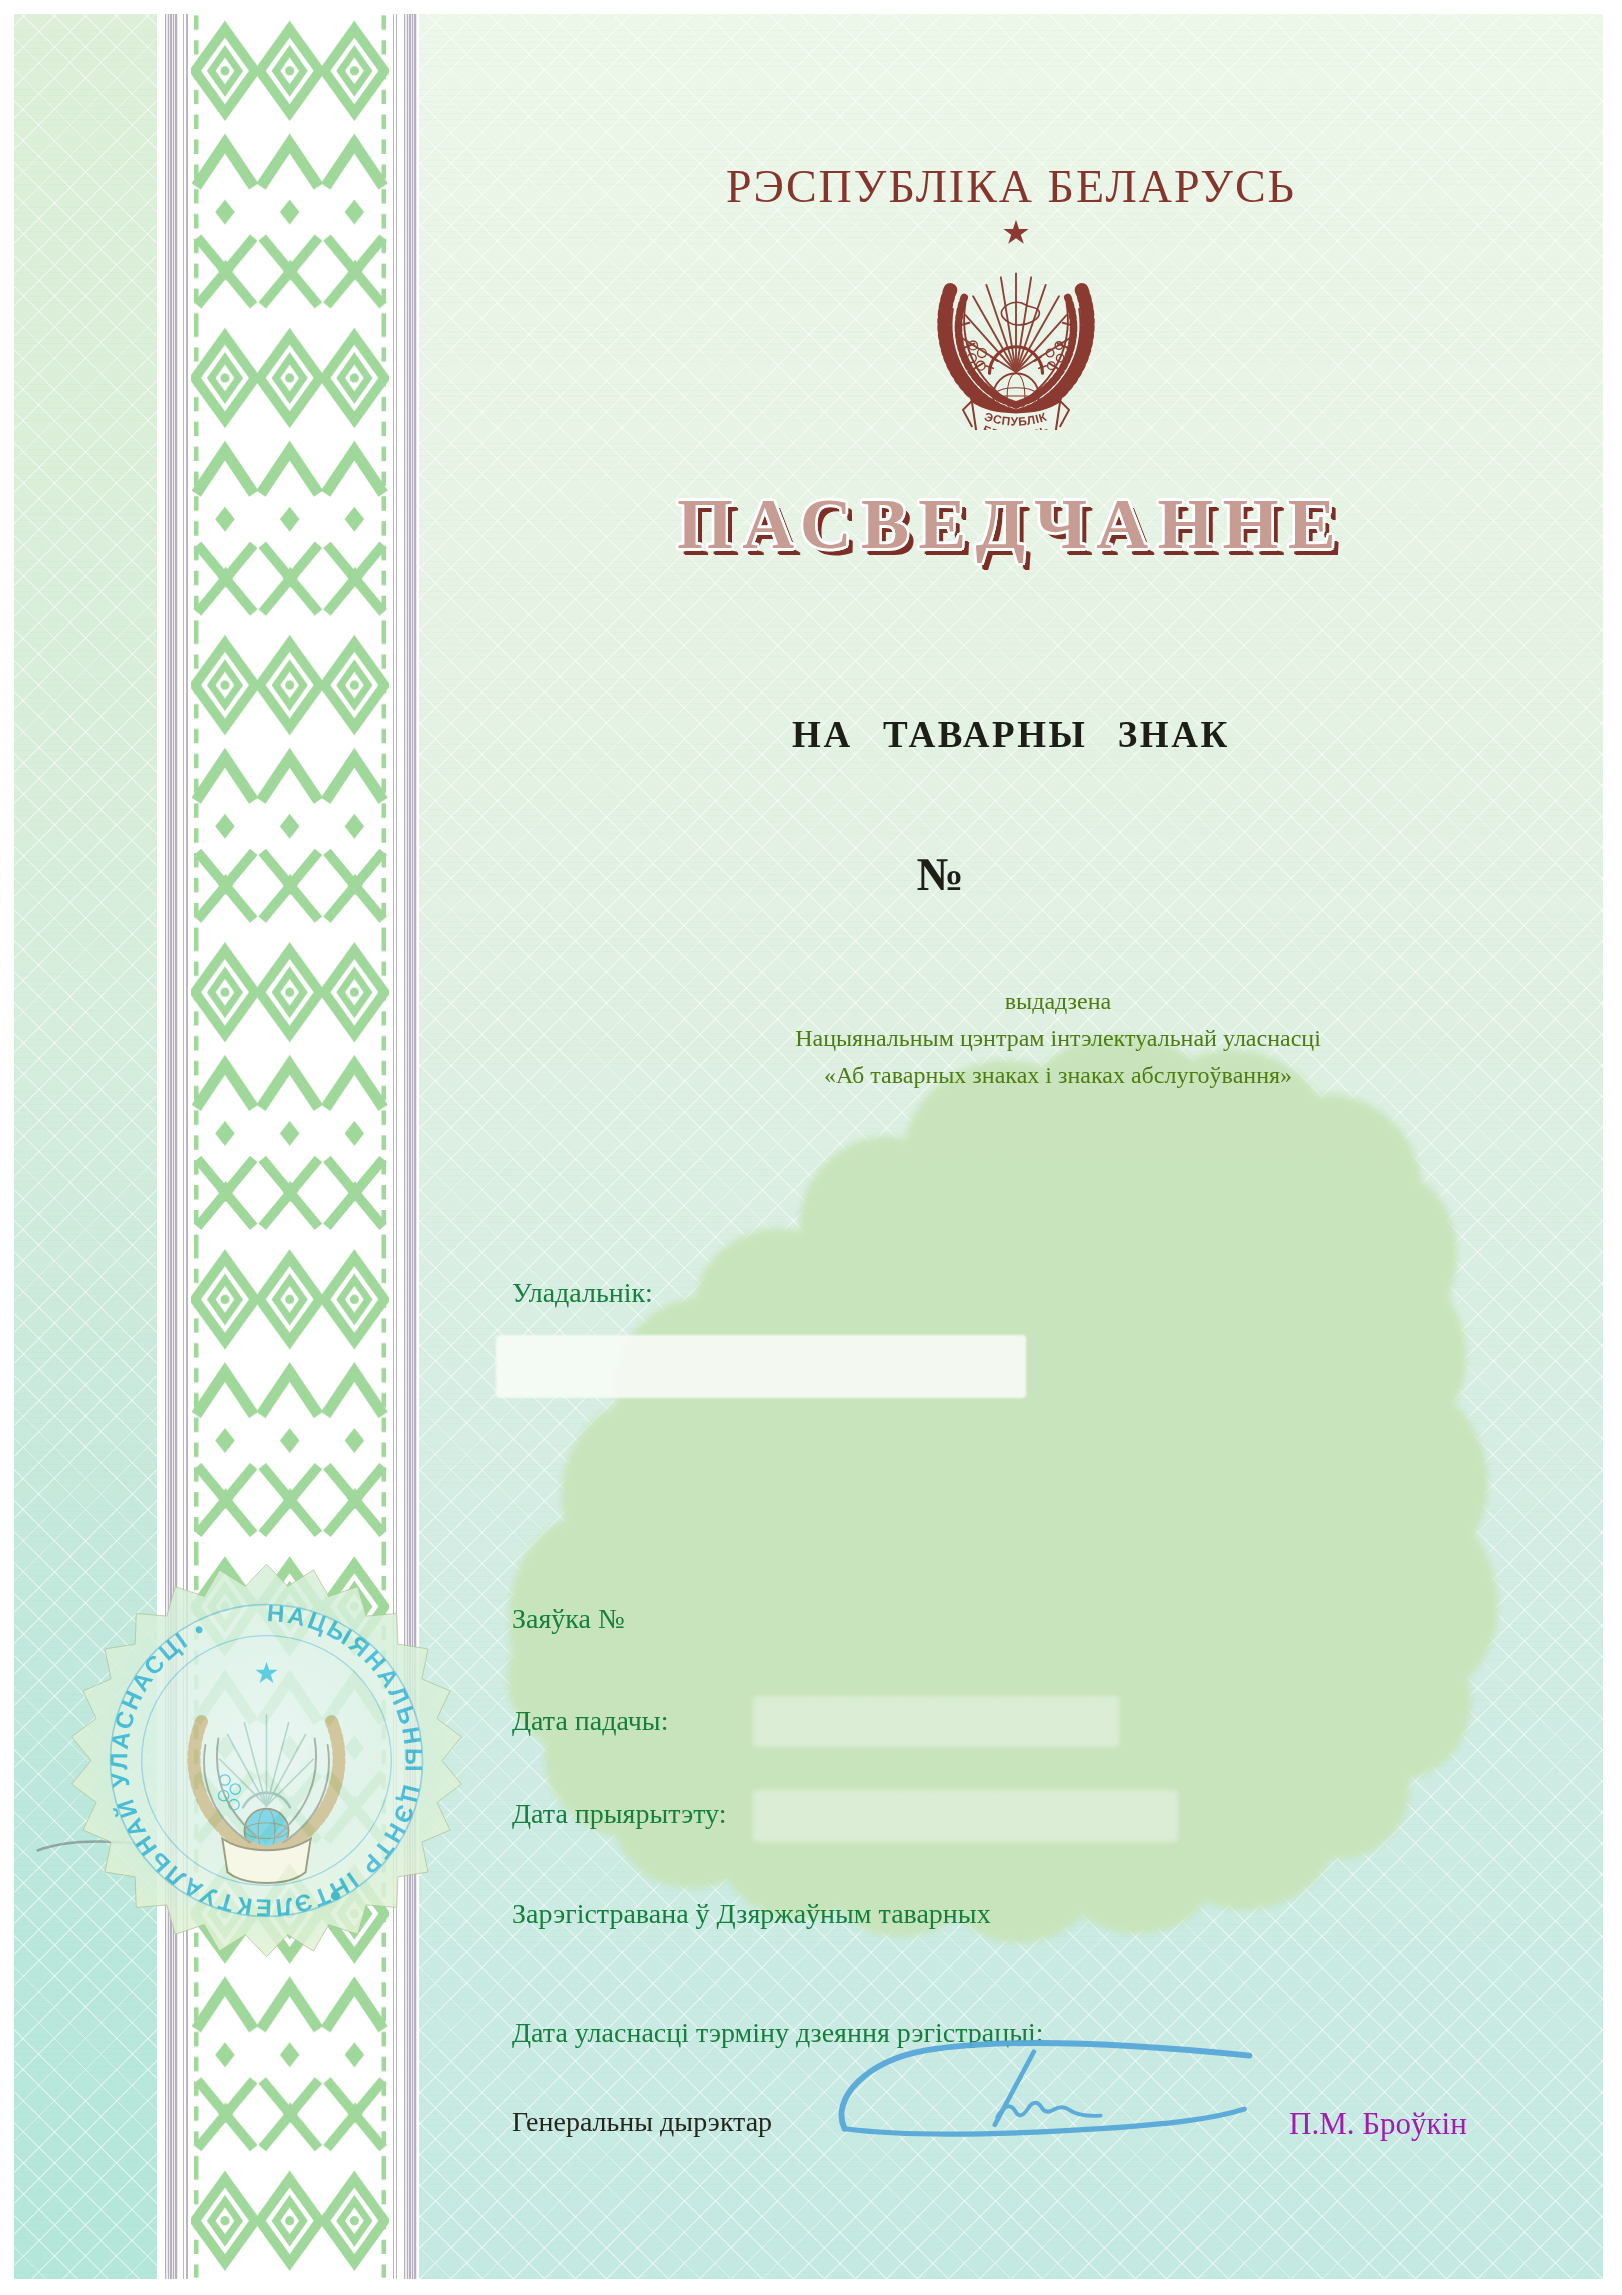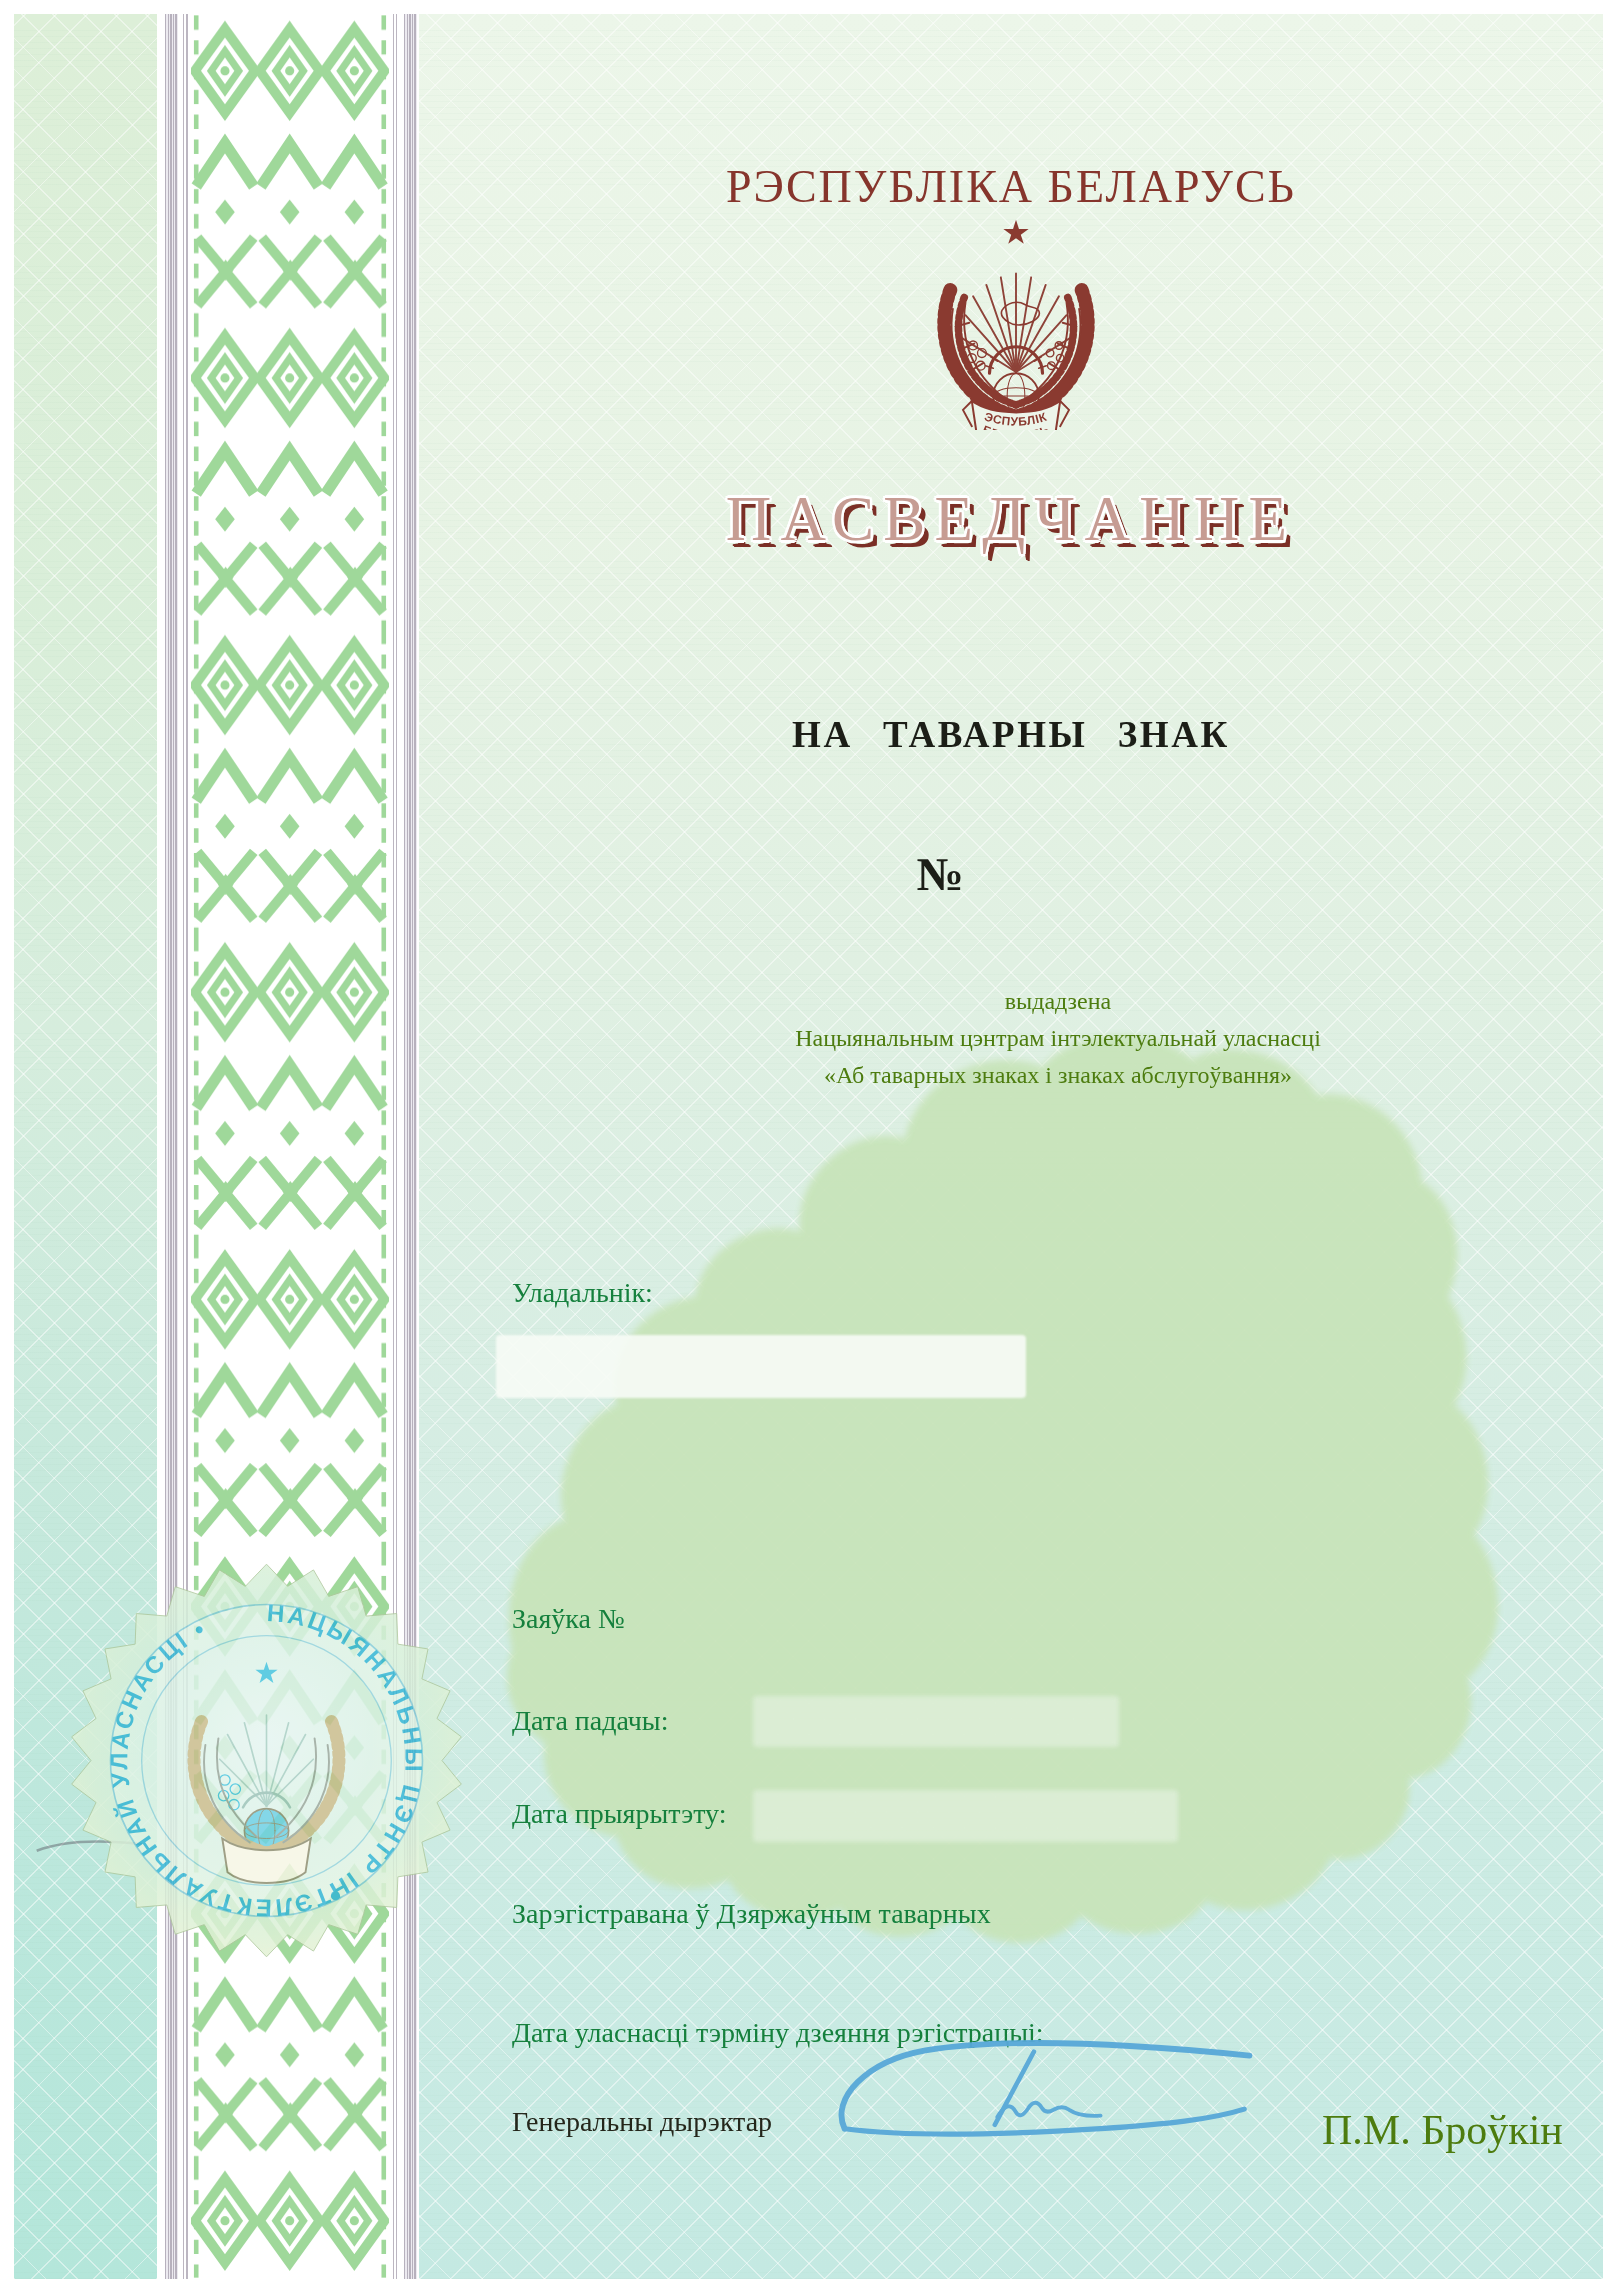--- a/index.html
+++ b/index.html
@@ -42,40 +42,40 @@
   .scribble{left:31px;top:1826px;width:118px;height:39px;}
   
   .patch{background:rgba(246,251,245,.92);border-radius:3.9px;filter:blur(1.3px);}
   .patch.light{background:rgba(242,249,242,.45);filter:blur(2px);}
   
   .center-col{left:419px;width:1184px;text-align:center;}
   .country-header{
     top:139px;font-size:46px;letter-spacing:2px;color:#86352c;font-weight:normal;margin-top:21px;
   }
   .big-title{
-    top:483px;font-size:63px;font-weight:normal;letter-spacing:9.2px;
+    top:483px;font-size:72px;font-weight:bold;letter-spacing:9.2px;
     color:#c69c93;white-space:nowrap;
     text-shadow:
       -2px -2px 0 #ffffff, 2px -2px 0 #ffffff, -2px 2px 0 #ffffff, 2px 2px 0 #ffffff,
       -2.6px 0 0 #ffffff, 2.6px 0 0 #ffffff, 0 -2.6px 0 #ffffff, 0 2.6px 0 #ffffff,
       5.2px 5.9px 0 #7b2f26, 6.5px 7.2px 0 #7b2f26;
   }
   .subtitle{
     top:713px;font-size:37px;font-weight:bold;letter-spacing:2.6px;word-spacing:18.3px;color:#1c1e17;
   }
   .number-sign{
     top:847px;font-size:47px;font-weight:bold;color:#1c1e17;transform:translateX(-71px);
   }
   .issued-block{
     top:983px;font-size:24px;line-height:37px;color:#4d7c0f;margin-left:47px;
   }
   .field-label{left:512px;font-size:28px;color:#15803d;}
   .two-line{line-height:47px;}
   .sig-label{left:512px;top:2106px;font-size:28px;color:#24261b;}
-  .sig-name{left:1322px;top:2106px;font-size:42px;color:#4d7c0f;}
+  .sig-name{left:1289px;top:2106px;font-size:31px;color:#a21caf;}
 </style>
 </head>
 <body>
 
 <div class="abs left-strip"></div>
 
 <div class="abs orn-zone">
   <div class="abs grayband" style="left:7.9px"></div>
   <div class="abs thinline" style="left:25.5px"></div>
   <div class="abs thinline" style="left:29.4px"></div>

